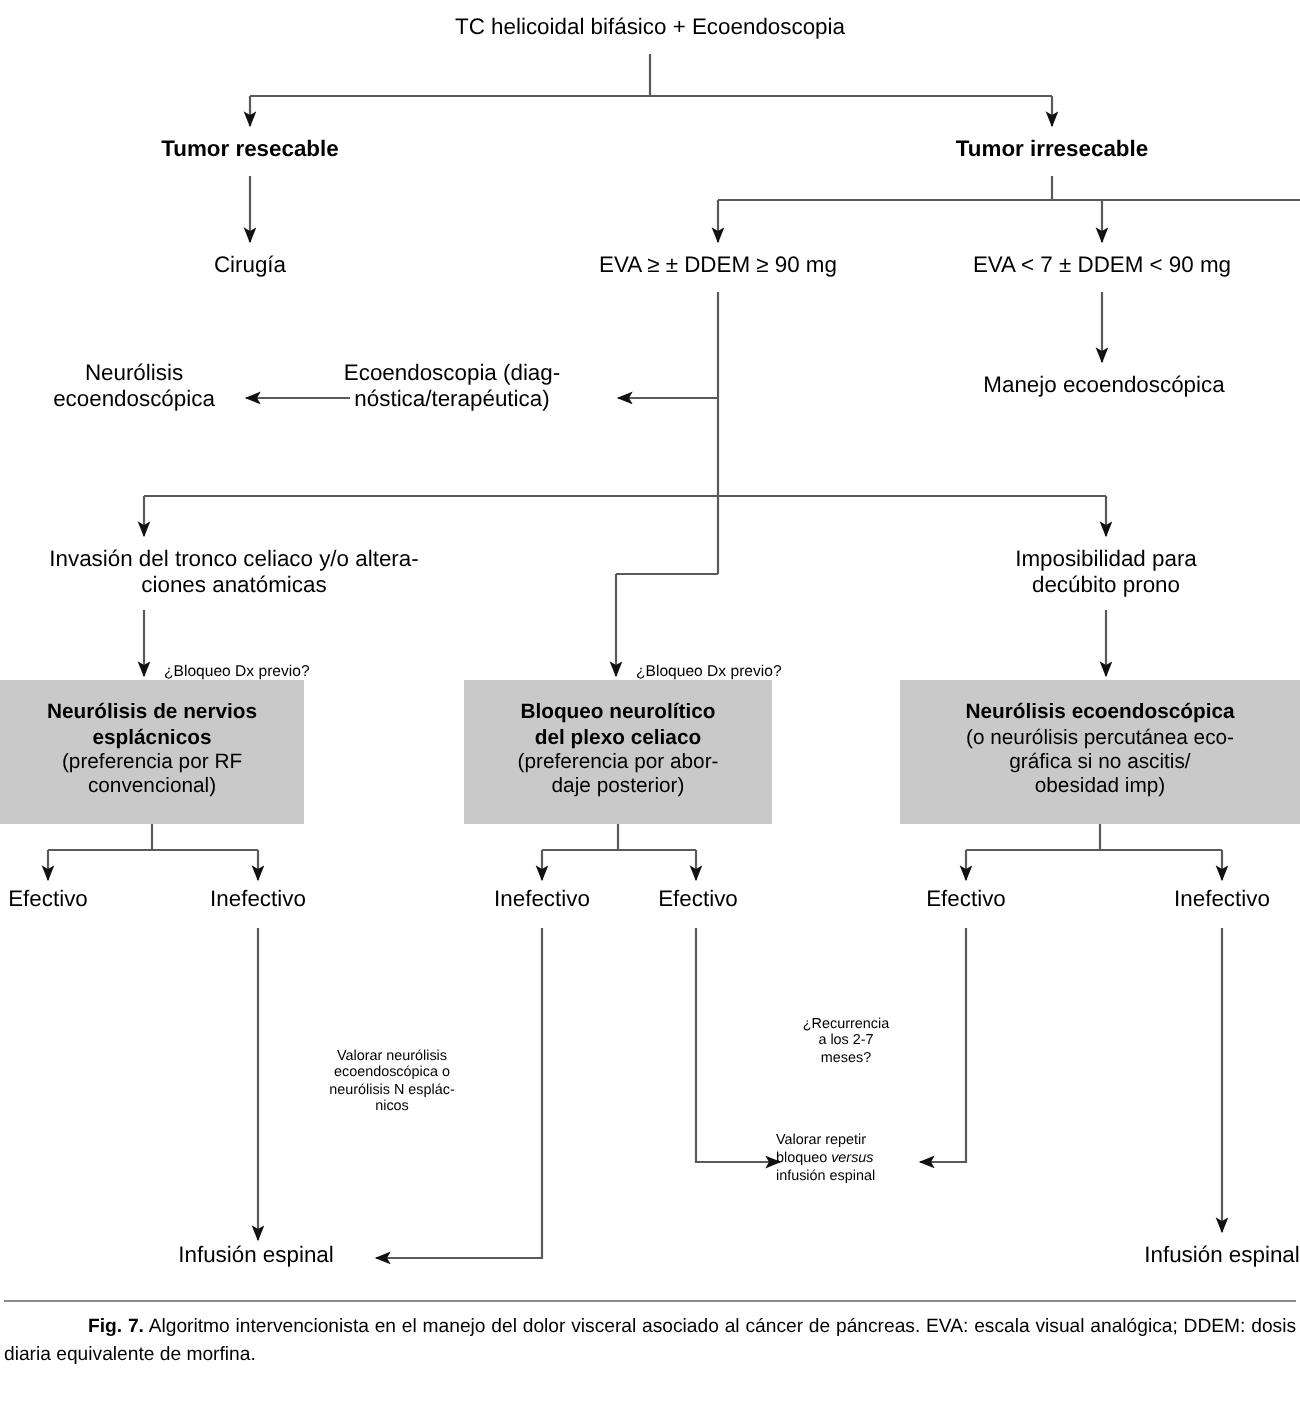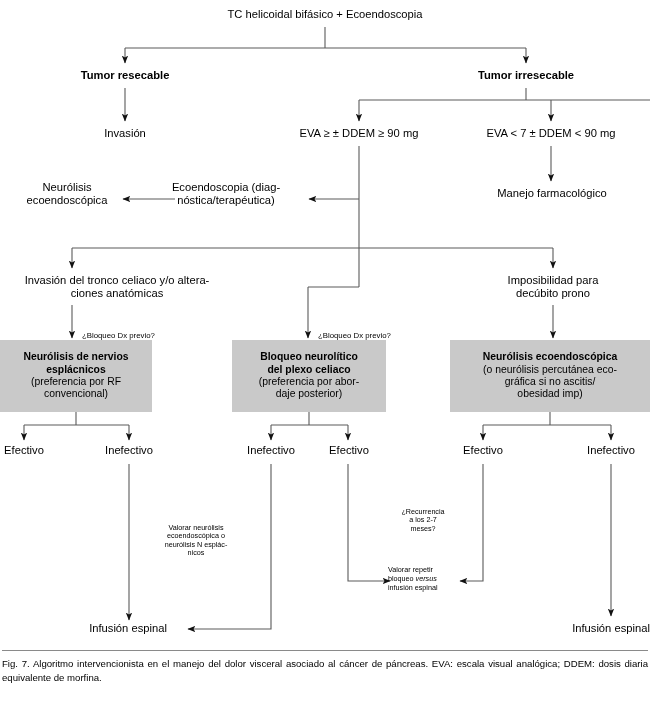--- a/index.html
+++ b/index.html
@@ -41,21 +41,21 @@
   .graybox .hd{font-weight:bold;white-space:pre-line;}
   .graybox .sub{font-weight:normal;white-space:pre-line;}
 
   .caption{
     position:absolute;
     left:2px;top:657px;width:646px;
     font-size:9.6px;
     line-height:1.45;
     text-align:justify;
   }
-  .caption .fignum{font-weight:normal;}
+  .caption .fignum{font-weight:bold;margin-left:42px;}
   .rule{
     position:absolute;left:2px;top:650px;width:646px;height:1px;
     background:#8a8a8a;
   }
   .ital{font-style:italic;}
 </style>
 </head>
 <body>
 
 <div id="canvas">
@@ -125,27 +125,27 @@
       <path d="M611,464 L611,616" marker-end="url(#ah)"></path>
     </g>
   </svg>
 
   <div class="node t11" style="left:175px;top:8px;width:300px;">TC helicoidal bifásico + Ecoendoscopia</div>
 
   <div class="node t11 bold" style="left:45px;top:69px;width:160px;">Tumor resecable</div>
 
   <div class="node t11 bold" style="left:446px;top:69px;width:160px;">Tumor irresecable</div>
 
-  <div class="node t11" style="left:65px;top:127px;width:120px;">Invasión</div>
+  <div class="node t11" style="left:65px;top:127px;width:120px;">Cirugía</div>
 
   <div class="node t11" style="left:274px;top:127px;width:170px;">EVA ≥ ± DDEM ≥ 90 mg</div>
 
   <div class="node t11" style="left:466px;top:127px;width:170px;">EVA &lt; 7 ± DDEM &lt; 90 mg</div>
 
-  <div class="node t11" style="left:466px;top:187px;width:172px;">Manejo farmacológico</div>
+  <div class="node t11" style="left:466px;top:187px;width:172px;">Manejo ecoendoscópica</div>
 
   <div class="node t11" style="left:160px;top:181px;width:132px;text-align:center;">Ecoendoscopia (diag-
 nóstica/terapéutica)</div>
 
   <div class="node t11" style="left:12px;top:181px;width:110px;">Neurólisis
 ecoendoscópica</div>
 
   <div class="node t11" style="left:3px;top:274px;width:228px;">Invasión del tronco celiaco y/o altera-
 ciones anatómicas</div>
 

